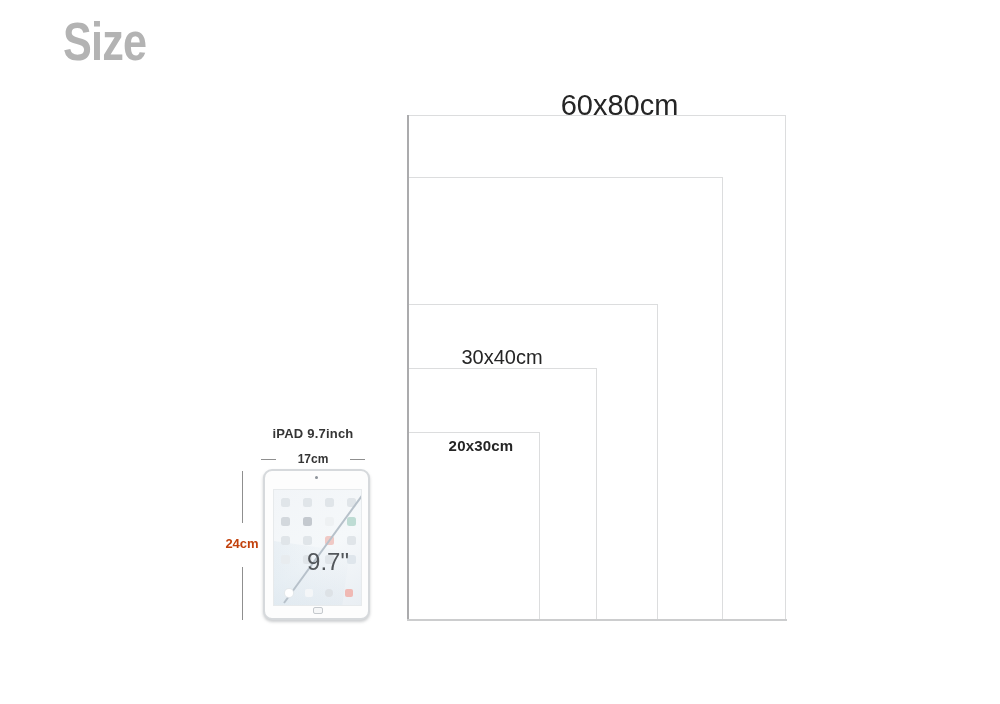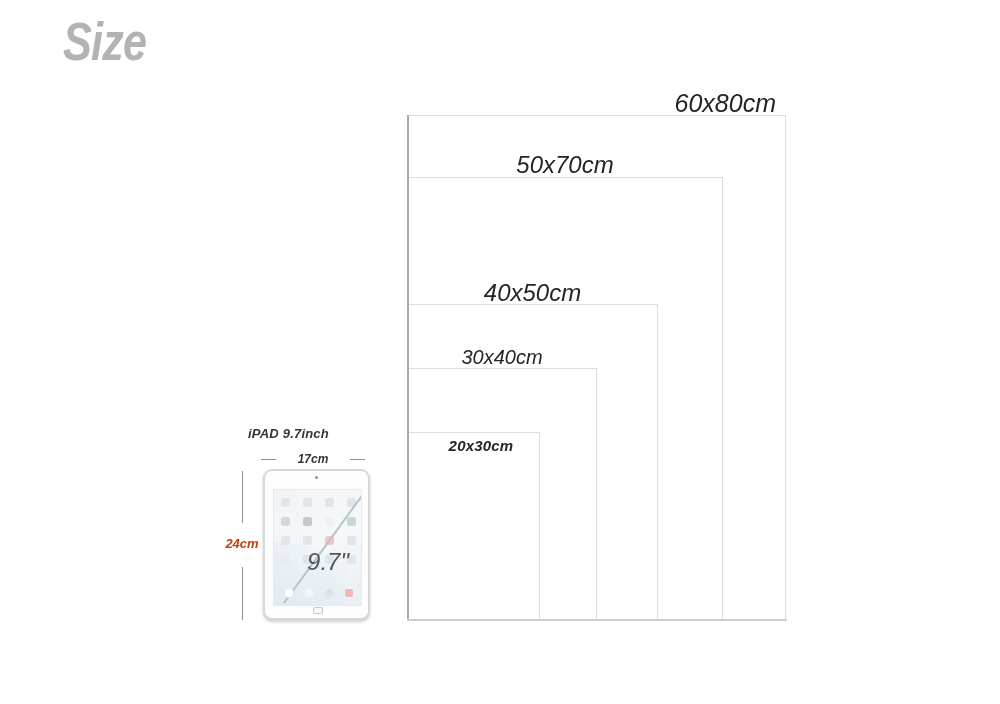--- a/index.html
+++ b/index.html
@@ -4,21 +4,20 @@
 <style>
   * { margin: 0; padding: 0; box-sizing: border-box; }
   html, body { background: #ffffff; }
   #canvas {
     position: relative;
     width: 812px;
     height: 704px;
     background: #ffffff;
     overflow: hidden;
     font-family: "Liberation Sans", sans-serif;
-    font-style: italic;
   }
 
   
   #page-title {
     position: absolute;
     left: 63px;
     top: 10px;
     font-size: 54px;
     font-weight: 700;
     color: #b3b3b3;
@@ -48,30 +47,30 @@
     position: absolute; left: 407px; top: 619px;
     width: 380px; height: 2px; background: #cccdce;
   }
 
   .rect-label {
     position: absolute;
     text-align: center;
     color: #252525;
     white-space: nowrap;
   }
-  #label-60x80 { left: 397px; width: 379px; top: 89px;  font-size: 25px; text-align: right; }
+  #label-60x80 { left: 430px; width: 379px; top: 89px;  font-size: 29px; }
   #label-50x70 { left: 407px; width: 316px; top: 151px; font-size: 24px; }
   #label-40x50 { left: 407px; width: 251px; top: 279px; font-size: 24px; }
   #label-30x40 { left: 407px; width: 190px; top: 346px; font-size: 20px; }
   #label-20x30 { left: 407px; width: 148px; top: 415px; font-size: 15px; font-weight: 700; letter-spacing: 0.2px; margin-top: 22px; }
 
   
   #ipad-name {
     position: absolute; left: 248px; top: 426px; width: 130px;
-    text-align: left; font-size: 13px; font-weight: 700; color: #353535;
+    text-align: center; font-size: 13px; font-weight: 700; color: #353535;
     letter-spacing: 0.2px;
   }
 
   
   #ipad-width-dim {
     position: absolute; left: 261px; top: 451px; width: 104px; height: 16px;
     display: flex; align-items: center; gap: 16px;
   }
   .dim-dash { flex: 1; height: 1px; background: #8f8f8f; }
   #ipad-width-label {
@@ -163,22 +162,20 @@
   <div class="size-rect" id="rect-60x80"></div>
   <div class="size-rect" id="rect-50x70"></div>
   <div class="size-rect" id="rect-40x50"></div>
   <div class="size-rect" id="rect-30x40"></div>
   <div class="size-rect" id="rect-20x30"></div>
 
   <div id="shared-left-edge"></div>
   <div id="shared-bottom-edge"></div>
 
   <div class="rect-label" id="label-60x80">60x80cm</div>
-  <div class="rect-label" id="label-50x70">50x70cm</div>
-  <div class="rect-label" id="label-40x50">40x50cm</div>
   <div class="rect-label" id="label-30x40">30x40cm</div>
   <div class="rect-label" id="label-20x30">20x30cm</div>
 
   <div id="ipad-name">iPAD 9.7inch</div>
 
   <div id="ipad-width-dim">
     <span class="dim-dash"></span>
     <span id="ipad-width-label">17cm</span>
     <span class="dim-dash"></span>
   </div>

